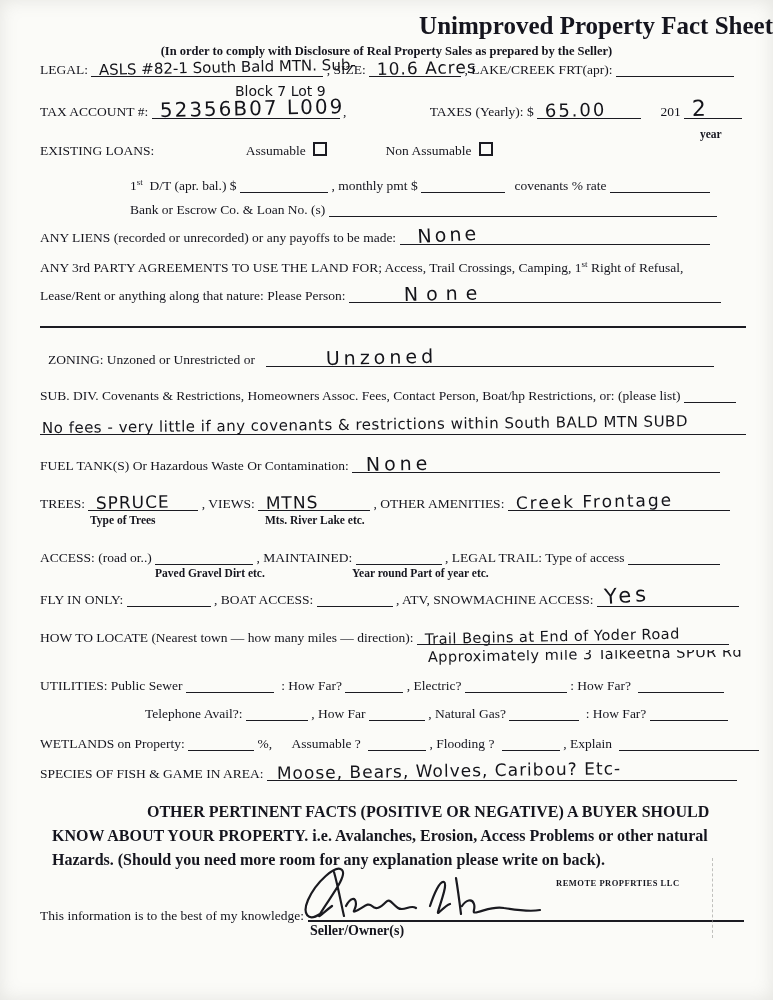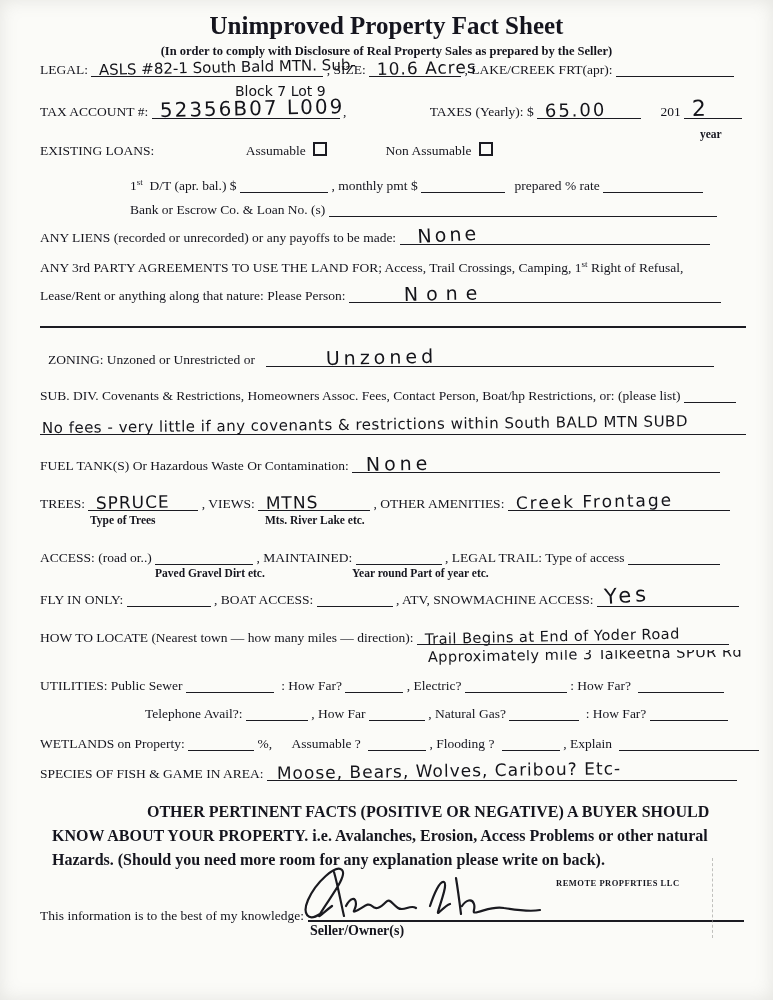--- a/index.html
+++ b/index.html
@@ -53,21 +53,21 @@
   }
   .checkbox{
     display:inline-block;
     width:10px;height:10px;
     border:2px solid #1b1b22;
     vertical-align:-1px;
     margin-left:4px;
   }
   .title{
     position:absolute;top:12px;left:0;width:100%;
-    text-align:center;font-weight:bold;font-size:25px;
+    text-align:right;font-weight:bold;font-size:25px;
   }
   .subtitle{
     position:absolute;top:44px;left:0;width:100%;
     text-align:center;font-weight:bold;font-size:12.5px;
   }
   .fullrule{
     position:absolute;left:40px;width:706px;
     border-bottom:2px solid #1b1b22;height:0;
   }
   .para{
@@ -128,21 +128,21 @@
     <span class="checkbox"></span>
     <span class="lbl" style="margin-left:55px">Non Assumable</span>
     <span class="checkbox"></span>
   </div>
 
   <div class="row" style="top:176px;left:130px;width:616px">
     <span class="lbl"><span>1</span><sup>st</sup>&nbsp;&nbsp;<span>D/T (apr. bal.) $</span></span>
     <span class="blank" style="width:88px"></span>
     <span class="lbl">, monthly pmt $</span>
     <span class="blank" style="width:84px"></span>
-    <span class="lbl" style="margin-left:6px">prepared % rate</span>
+    <span class="lbl" style="margin-left:6px">covenants % rate</span>
     <span class="blank" style="width:100px"></span>
   </div>
 
   <div class="row" style="top:202px;left:130px;width:616px">
     <span class="lbl">Bank or Escrow Co. &amp; Loan No. (s)</span>
     <span class="blank" style="width:388px"></span>
   </div>
 
   <div class="row" style="top:230px">
     <span class="lbl">ANY LIENS (recorded or unrecorded) or any payoffs to be made:</span>

